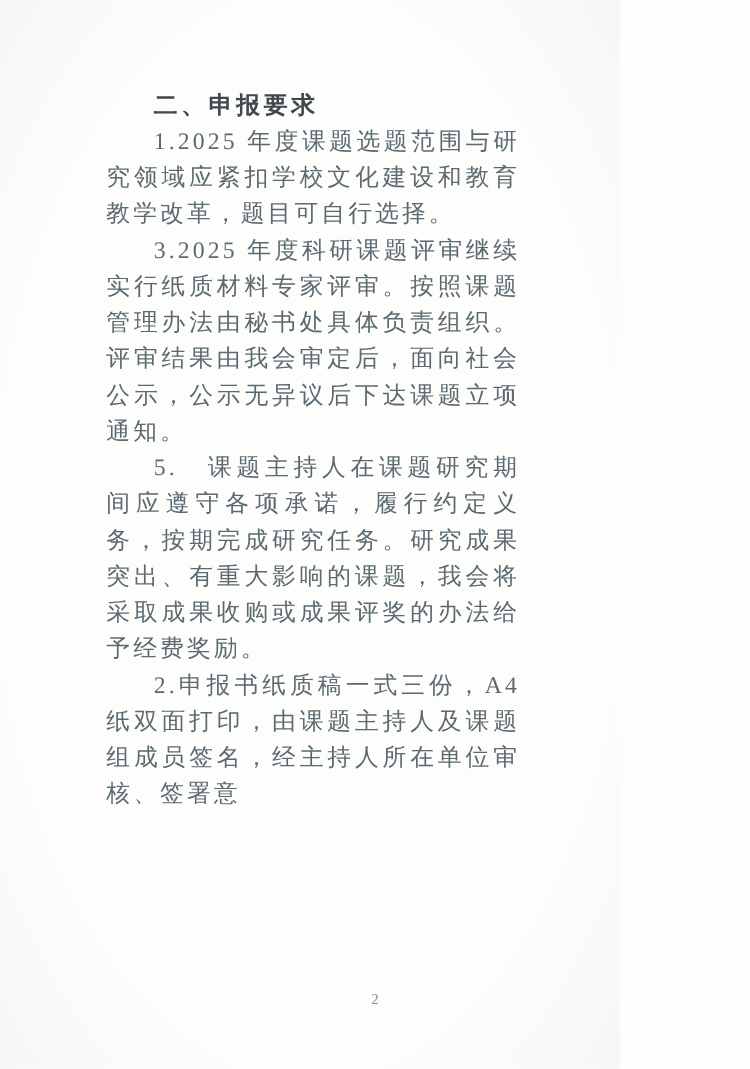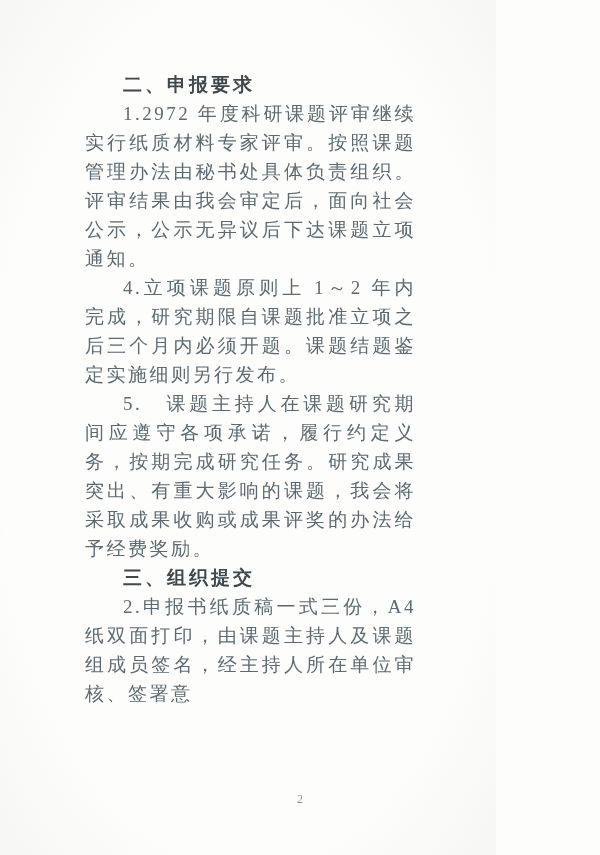--- a/index.html
+++ b/index.html
@@ -60,30 +60,29 @@
   }
 </style>
 </head>
 <body>
 
 <div class="scan-page">
   <div class="doc-body">
 
     <h2>二、申报要求</h2>
 
+    <p>1.2025 年度课题选题范围与研究领域应紧扣学校文化建设和教育教学改革，题目可自行选择。</p>
 
 
-    <p>1.2972 年度科研课题评审继续实行纸质材料专家评审。按照课题管理办法由秘书处具体负责组织。评审结果由我会审定后，面向社会公示，公示无异议后下达课题立项通知。</p>
+    <p>3.2025 年度科研课题评审继续实行纸质材料专家评审。按照课题管理办法由秘书处具体负责组织。评审结果由我会审定后，面向社会公示，公示无异议后下达课题立项通知。</p>
 
-    <p>4.立项课题原则上 1～2 年内完成，研究期限自课题批准立项之后三个月内必须开题。课题结题鉴定实施细则另行发布。</p>
 
     <p>5.　课题主持人在课题研究期间应遵守各项承诺，履行约定义务，按期完成研究任务。研究成果突出、有重大影响的课题，我会将采取成果收购或成果评奖的办法给予经费奖励。</p>
 
 
-    <h2>三、组织提交</h2>
 
 
     <p>2.申报书纸质稿一式三份，A4 纸双面打印，由课题主持人及课题组成员签名，经主持人所在单位审核、签署意</p>
 
   </div>
 
   <div class="page-footer">2</div>
 </div>
 
 </body></html>

